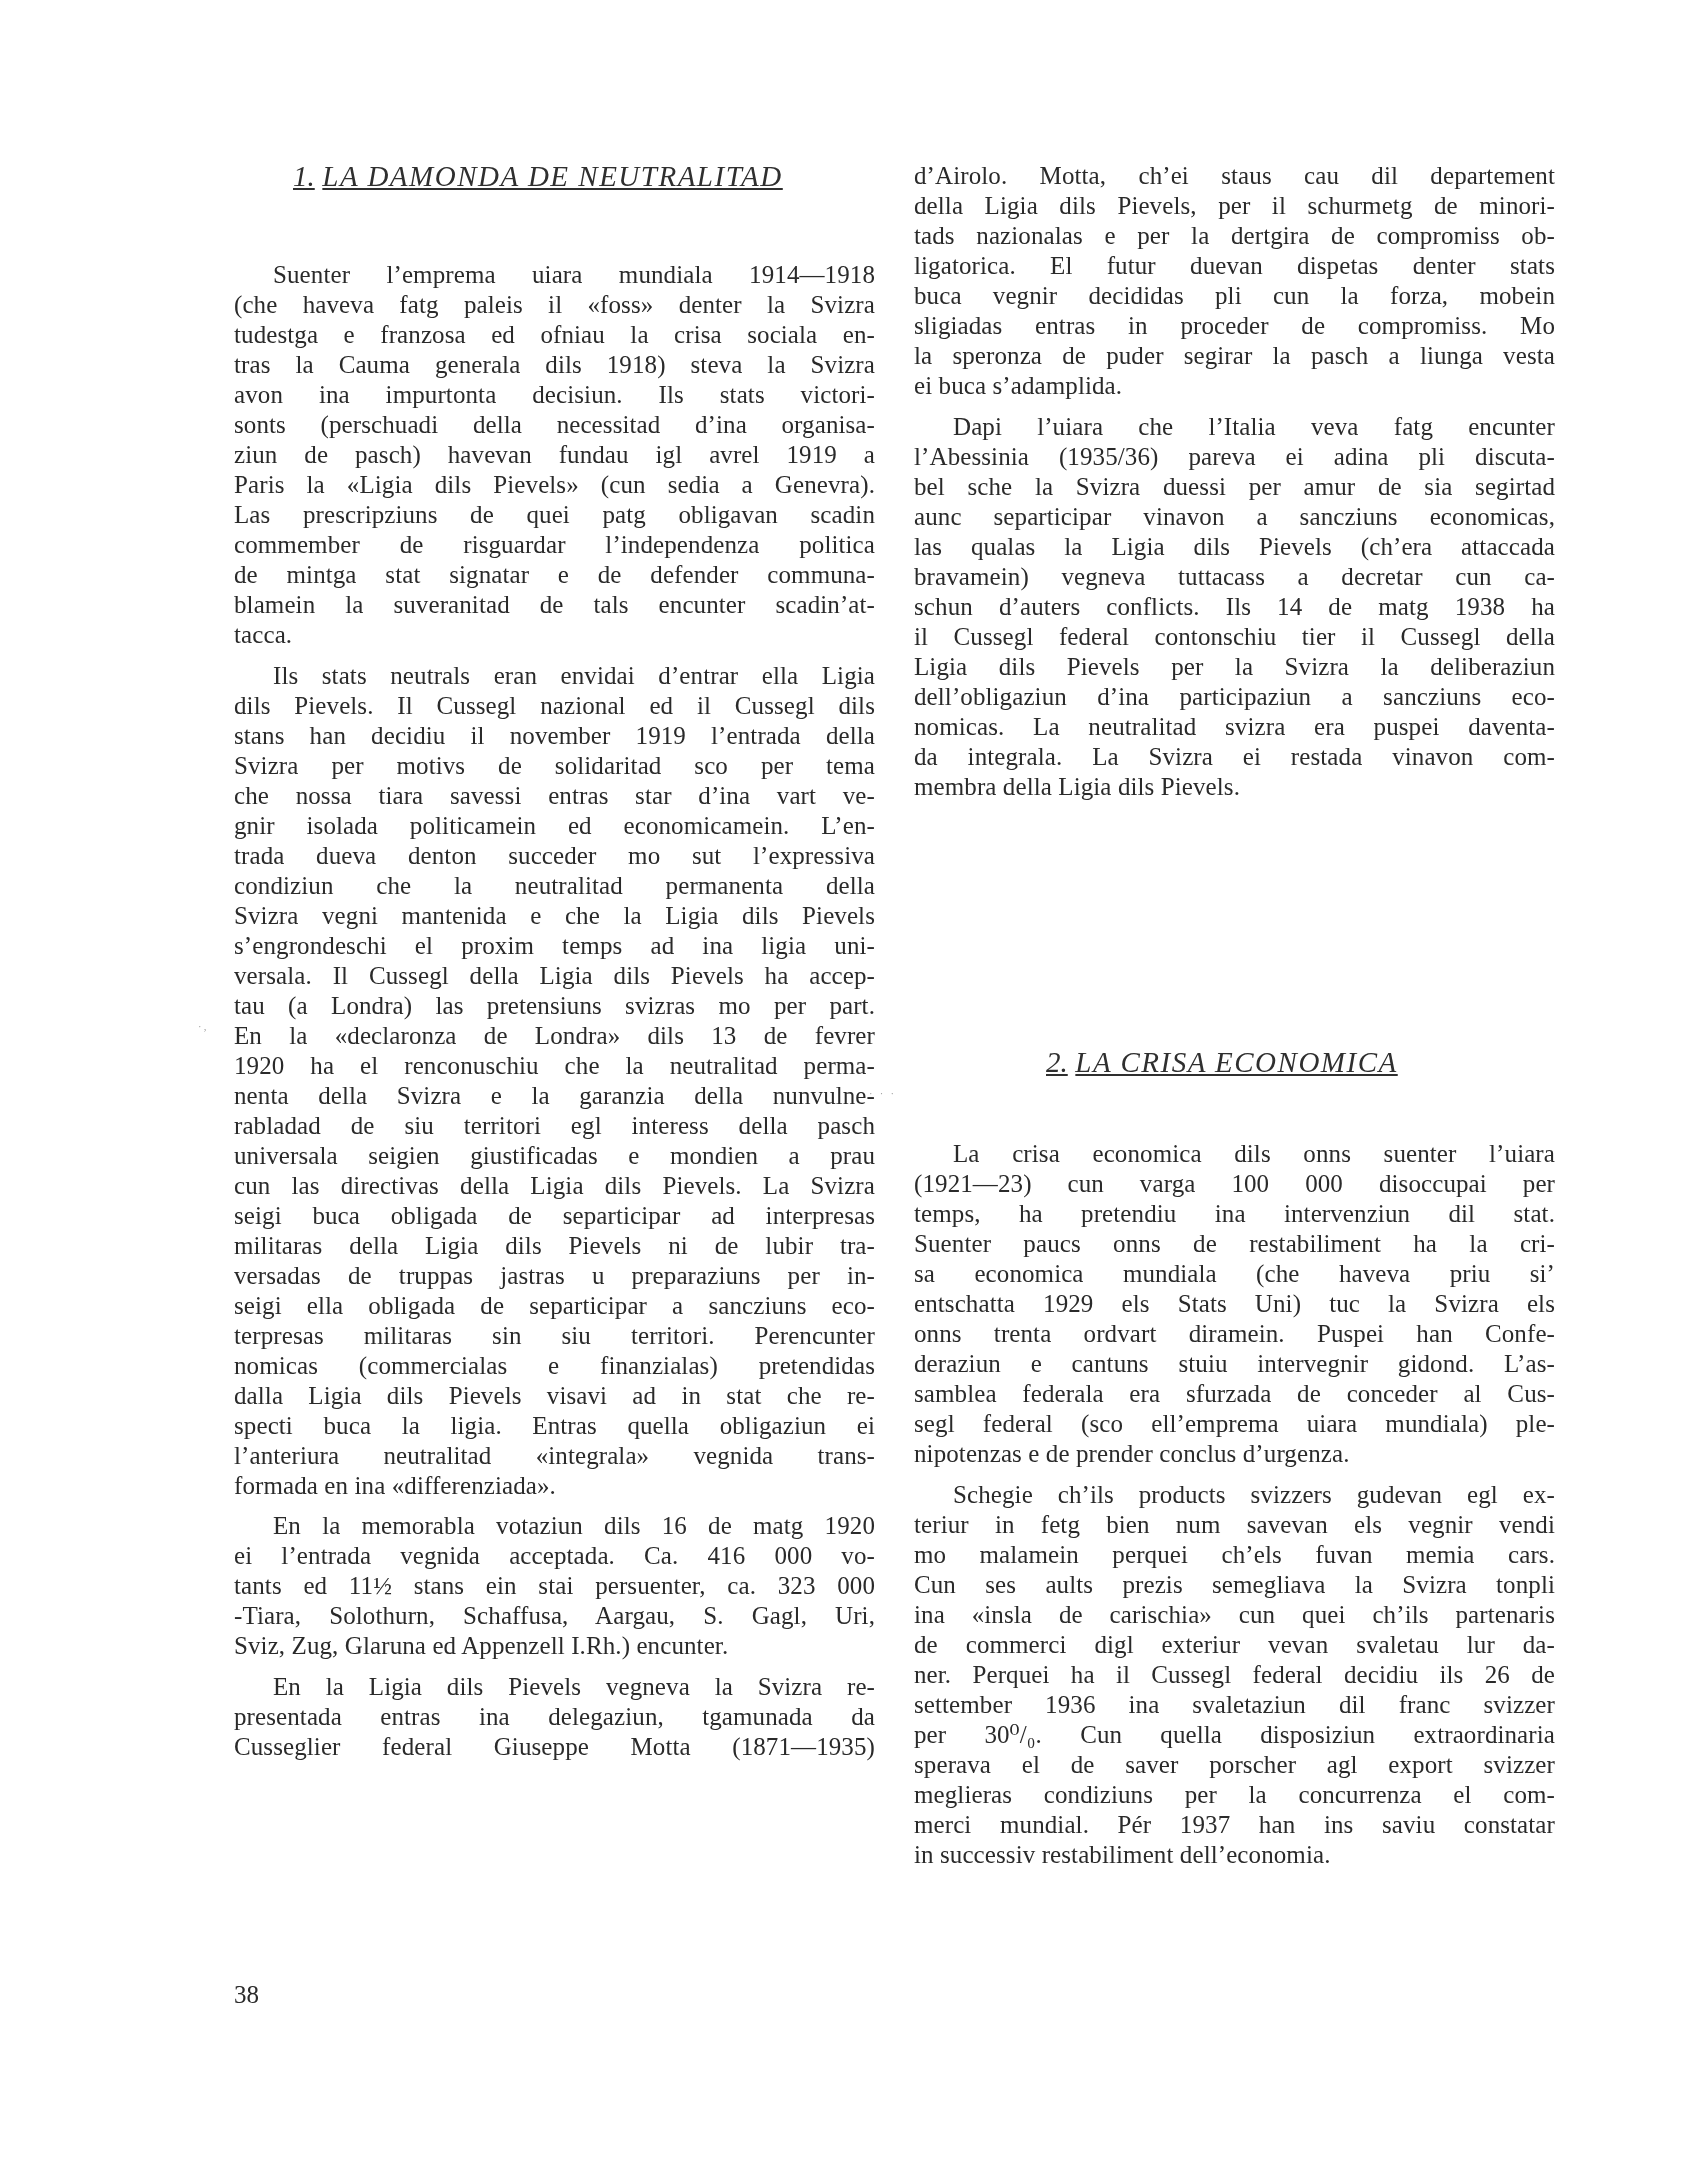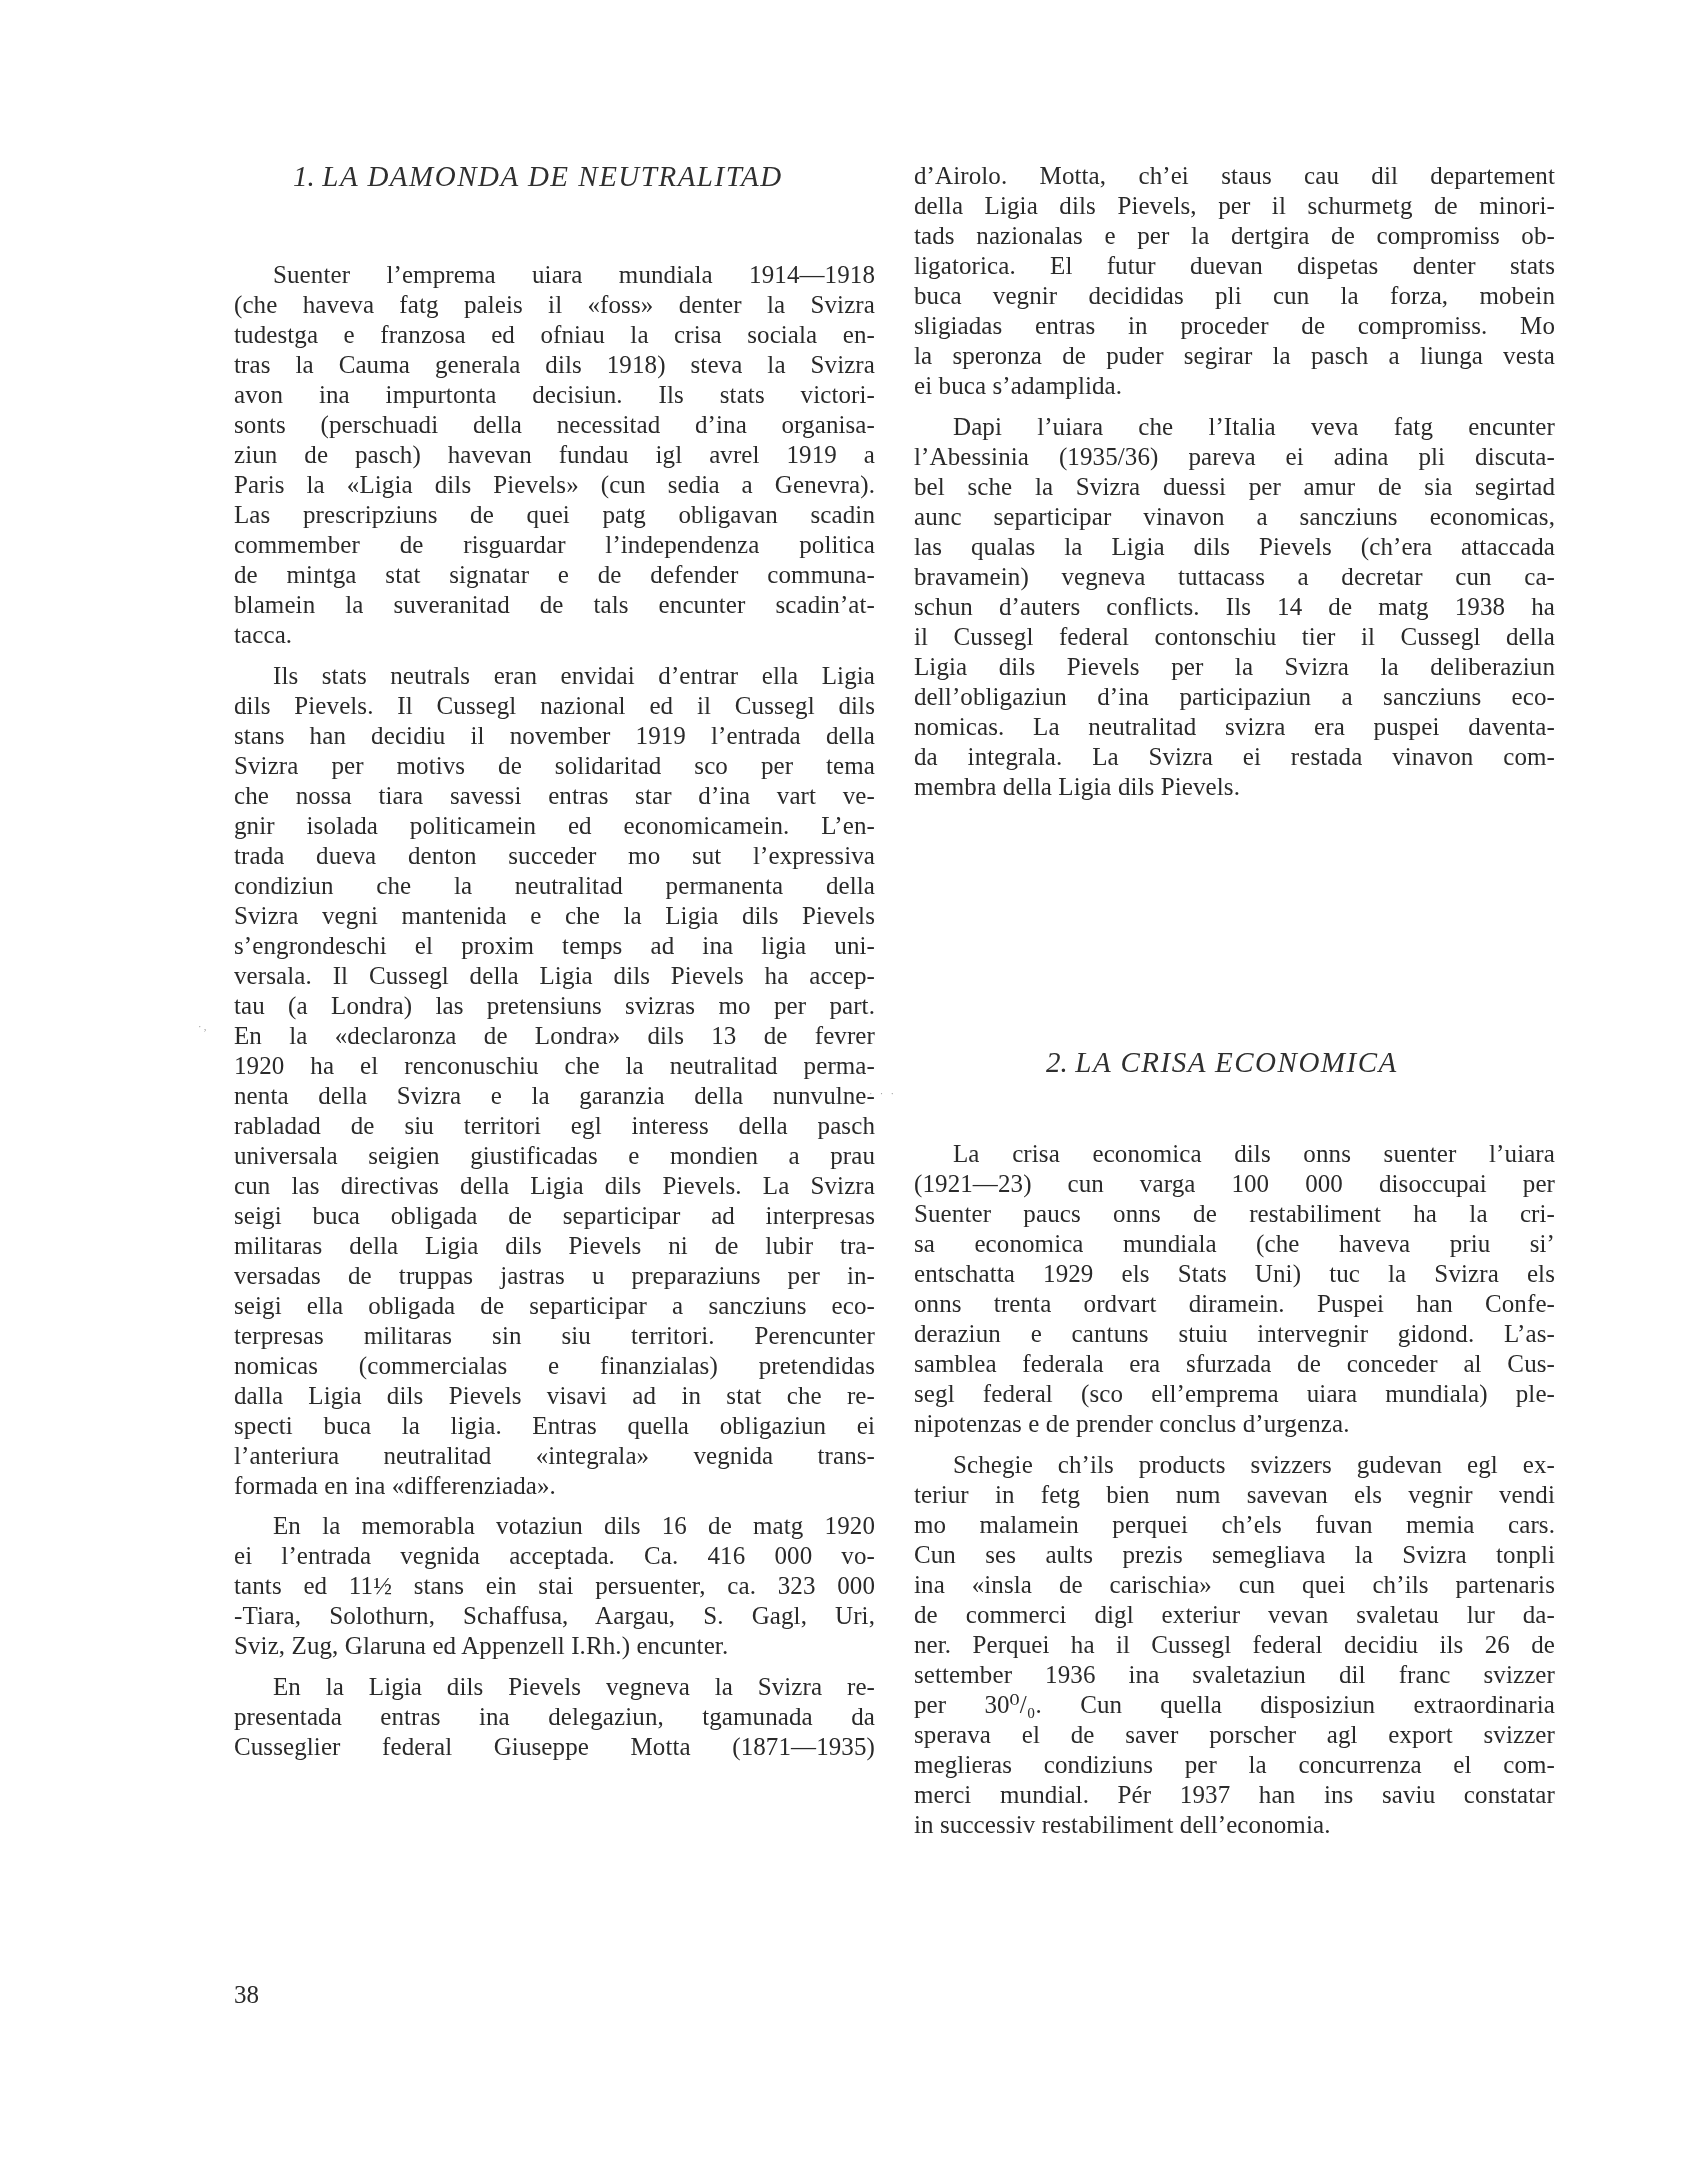--- a/index.html
+++ b/index.html
@@ -51,20 +51,21 @@
     }
     .heading {
       position: absolute;
       font-style: italic;
       font-size: 29px;
       letter-spacing: 1.5px;
       color: #2f2f2f;
       white-space: nowrap;
       font-weight: normal;
       margin: 0;
+      text-decoration: underline;
     }
     .heading .num {
       font-style: italic;
       letter-spacing: 0;
       margin-right: 7.6px;
     }
     .page-number {
       position: absolute;
       left: 234px;
       top: 1981px;
@@ -185,20 +186,21 @@
   </div>
 
   <h2 class="heading" style="left:1046px; top:1046px;">
     <span class="num">2.</span><span>LA CRISA ECONOMICA</span>
   </h2>
 
   <div class="column col-right" style="top:1139px;">
     <div class="para">
       <span class="line indent">La crisa economica dils onns suenter l’uiara</span>
       <span class="line">(1921—23) cun varga 100 000 disoccupai per</span>
+      <span class="line">temps, ha pretendiu ina intervenziun dil stat.</span>
       <span class="line">Suenter paucs onns de restabiliment ha la cri-</span>
       <span class="line">sa economica mundiala (che haveva priu si’</span>
       <span class="line">entschatta 1929 els Stats Uni) tuc la Svizra els</span>
       <span class="line">onns trenta ordvart diramein. Puspei han Confe-</span>
       <span class="line">deraziun e cantuns stuiu intervegnir gidond. L’as-</span>
       <span class="line">samblea federala era sfurzada de conceder al Cus-</span>
       <span class="line">segl federal (sco ell’emprema uiara mundiala) ple-</span>
       <span class="line last">nipotenzas e de prender conclus d’urgenza.</span>
     </div>
     <div class="para">

